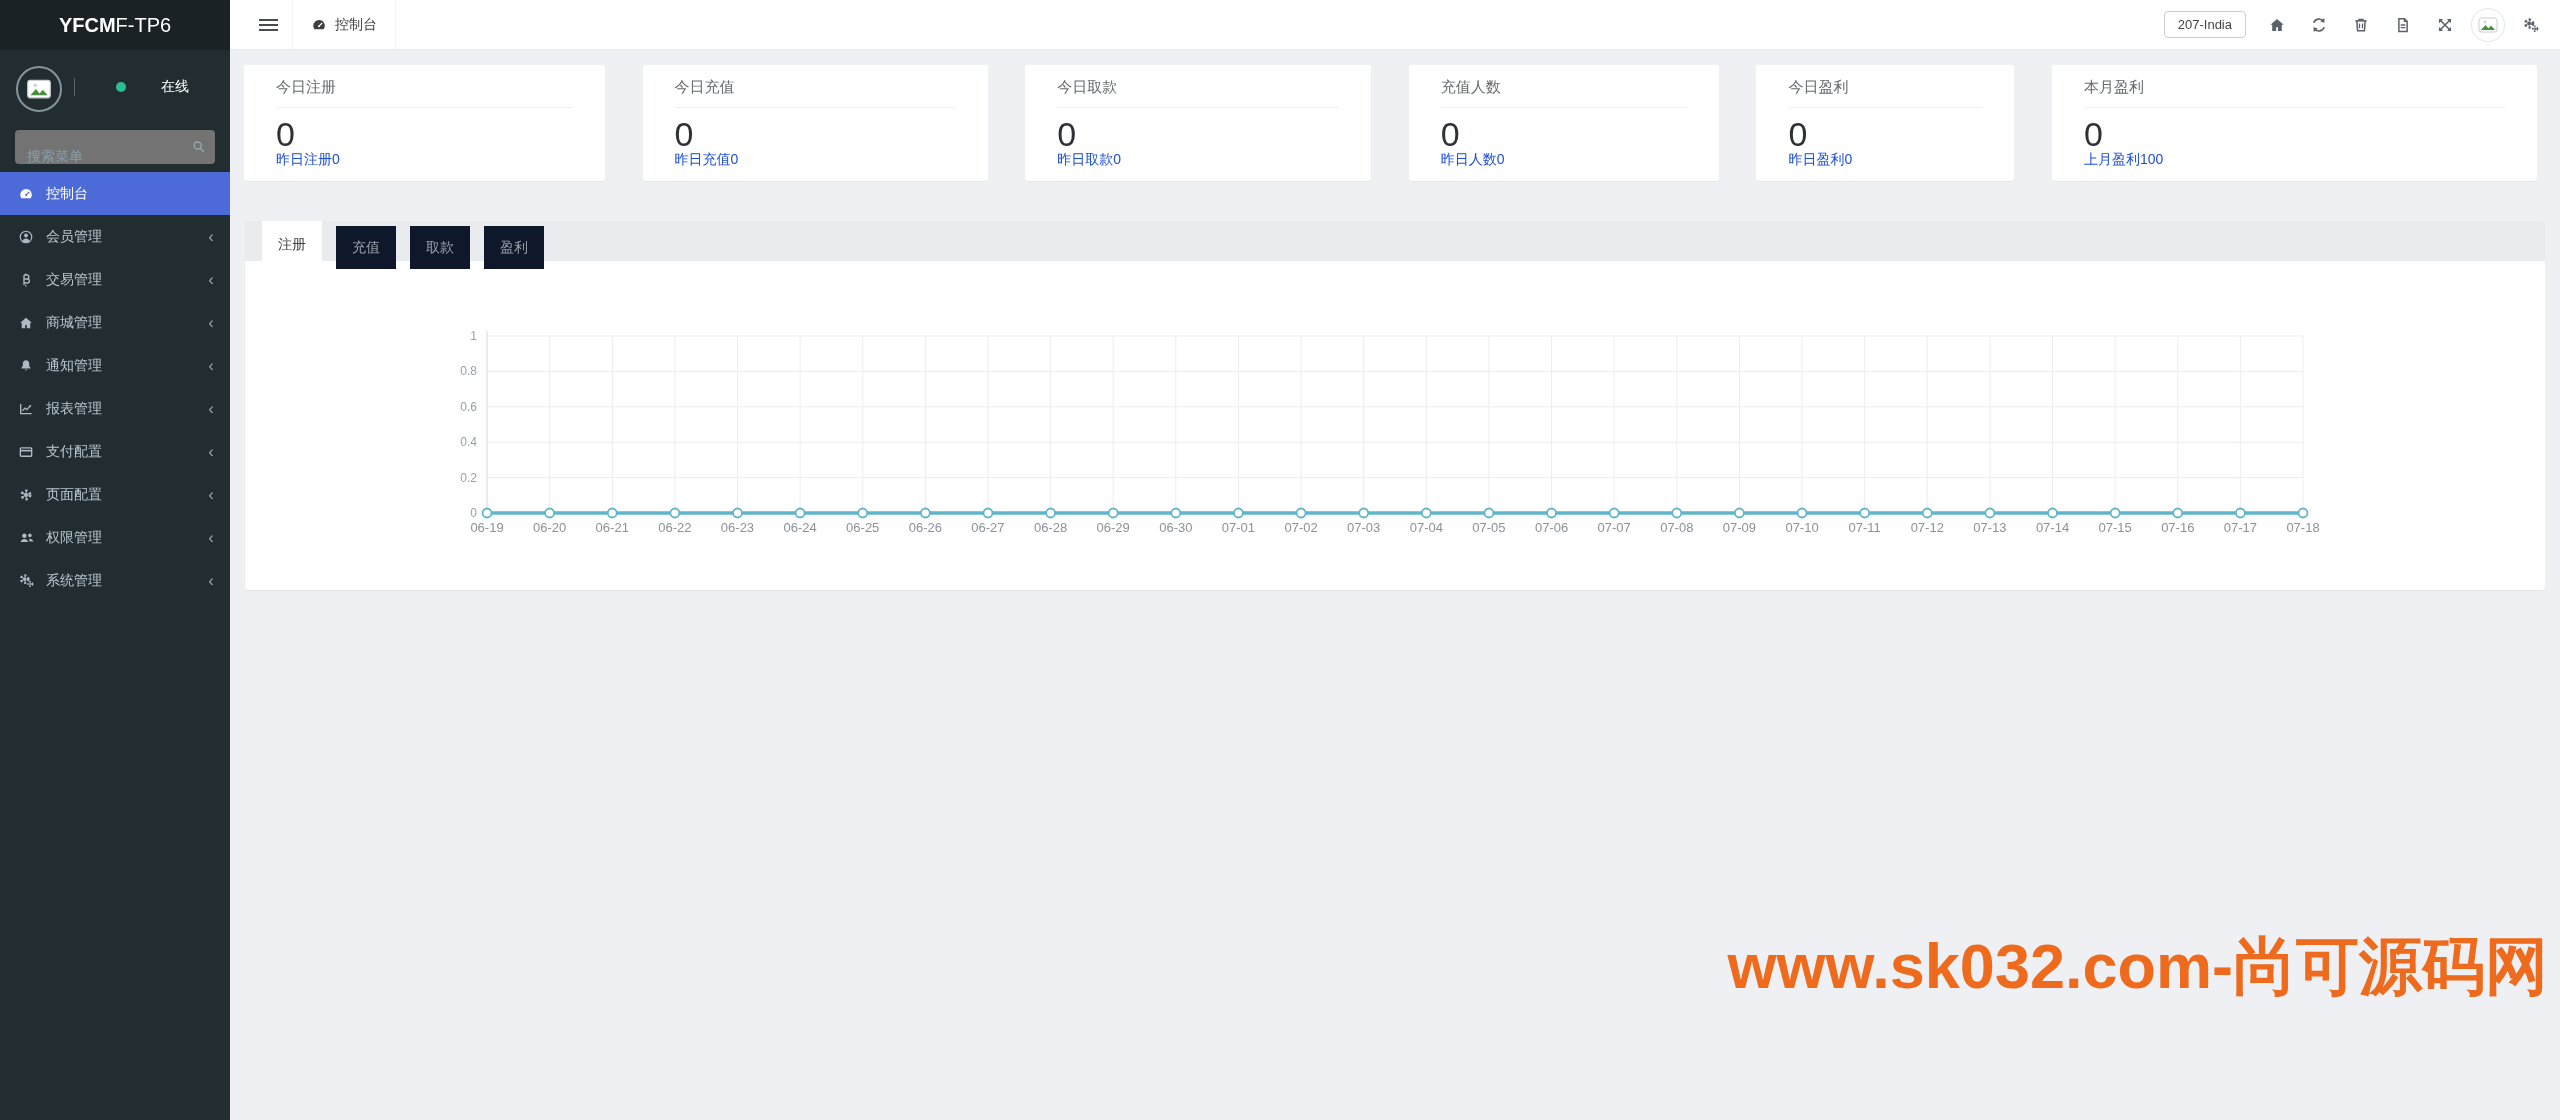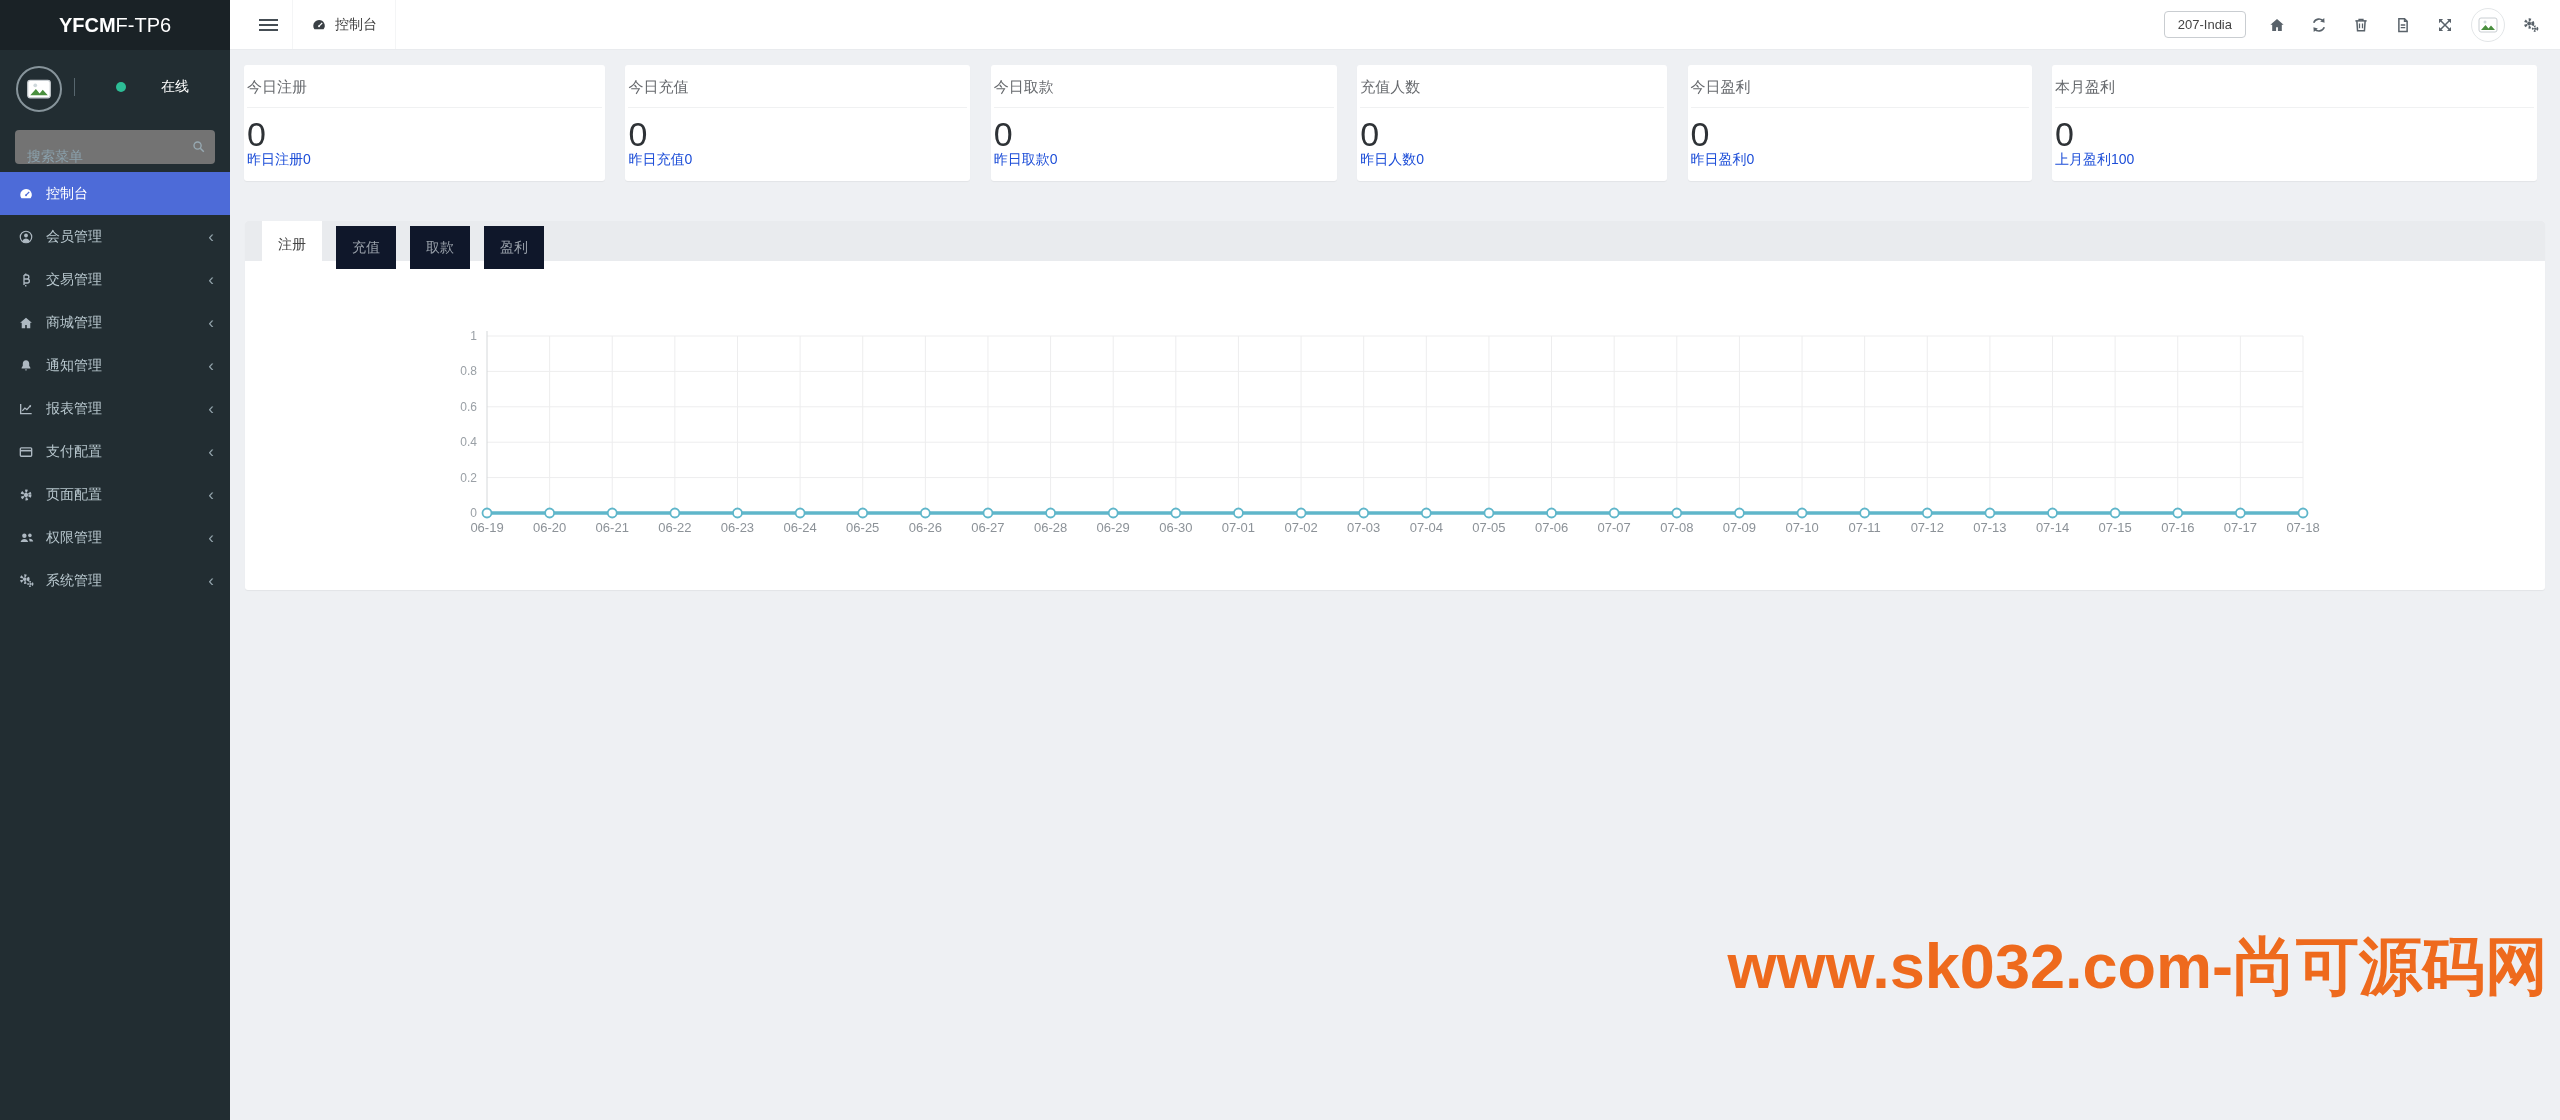--- a/index.html
+++ b/index.html
@@ -32,26 +32,26 @@
   .hamburger span{display:block;width:19px;height:2px;background:#454d54;}
   .nav-tab{position:absolute;left:62px;top:0;height:49px;display:flex;align-items:center;padding:0 18px;font-size:14px;color:#444;background:#fff;border-left:1px solid #f4f5f6;border-right:1px solid #f4f5f6;cursor:pointer;}
   .nav-tab .mi{margin-right:8px;color:#3a4045;display:flex;}
   .nav-right{position:absolute;right:8px;top:0;height:49px;display:flex;align-items:center;padding-left:43px;}
   .region-btn{border:1px solid #c9cdd1;border-radius:4px;padding:5px 13px;font-size:13px;color:#444;background:#fff;margin-right:10px;cursor:pointer;font-family:inherit;}
   .nav-icon{width:42px;height:49px;display:flex;align-items:center;justify-content:center;color:#59626a;background:transparent;border:none;cursor:pointer;}
   .nav-avatar{width:32px;height:32px;border-radius:50%;overflow:hidden;display:flex;align-items:center;justify-content:center;margin:0 5px;border:1px solid #e3e6e8;background:#fff;cursor:pointer;}
 
   
   .cards{position:absolute;left:244px;top:65px;width:2293px;height:116px;display:flex;justify-content:space-between;}
-  .card{background:#fff;border-radius:3px;box-sizing:border-box;padding:13px 3px 12px;display:flex;flex-direction:column;box-shadow:0 1px 1px rgba(0,0,0,.05);}
+  .card{background:#fff;border-radius:3px;box-sizing:border-box;padding:13px 32px 12px;display:flex;flex-direction:column;box-shadow:0 1px 1px rgba(0,0,0,.05);}
   .card:nth-child(1){width:361px;}
   .card:nth-child(2){width:345px;}
   .card:nth-child(3){width:346px;}
   .card:nth-child(4){width:310px;}
-  .card:nth-child(5){width:344px;}
+  .card:nth-child(5){width:258px;}
   .card:nth-child(6){width:485px;}
   .card-title{font-size:15px;color:#66696d;padding-bottom:10px;border-bottom:1px solid #f0f1f2;}
   .card-value{font-size:34px;color:#2e3236;margin-top:9px;line-height:1;font-weight:400;}
   .card-foot{margin-top:auto;display:flex;justify-content:flex-start;font-size:14px;color:#1d4ed8;}
 
   
   .panel{position:absolute;left:245px;top:221px;width:2300px;height:369px;background:#fff;border-radius:3px;box-shadow:0 1px 1px rgba(0,0,0,.05);}
   .tabstrip{position:relative;height:40px;background:#e9ebee;border-radius:3px 3px 0 0;display:flex;align-items:flex-start;padding-left:17px;}
   .tab{box-sizing:border-box;padding:0 16px;display:flex;align-items:center;justify-content:center;font-size:14px;margin-right:14px;cursor:pointer;z-index:2;}
   .tab.active{height:48px;background:#fff;color:#444;}

